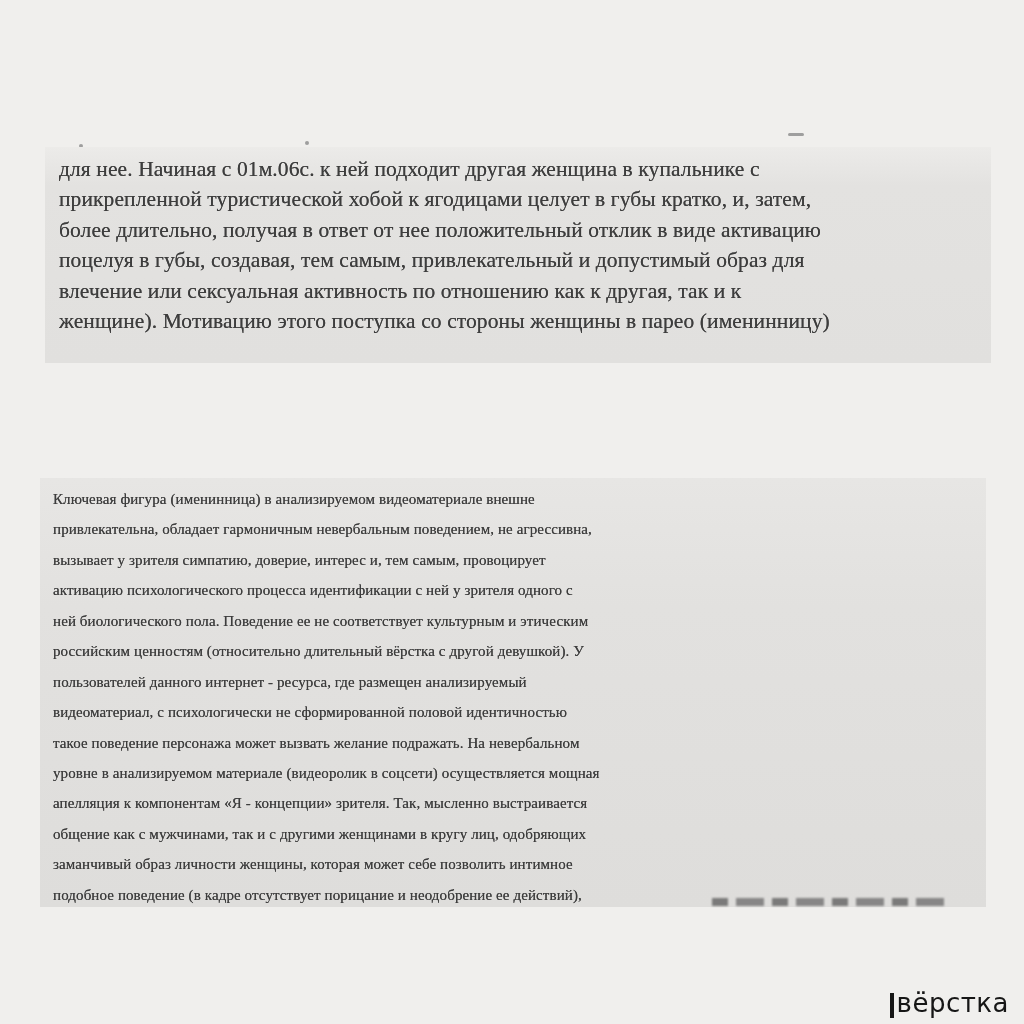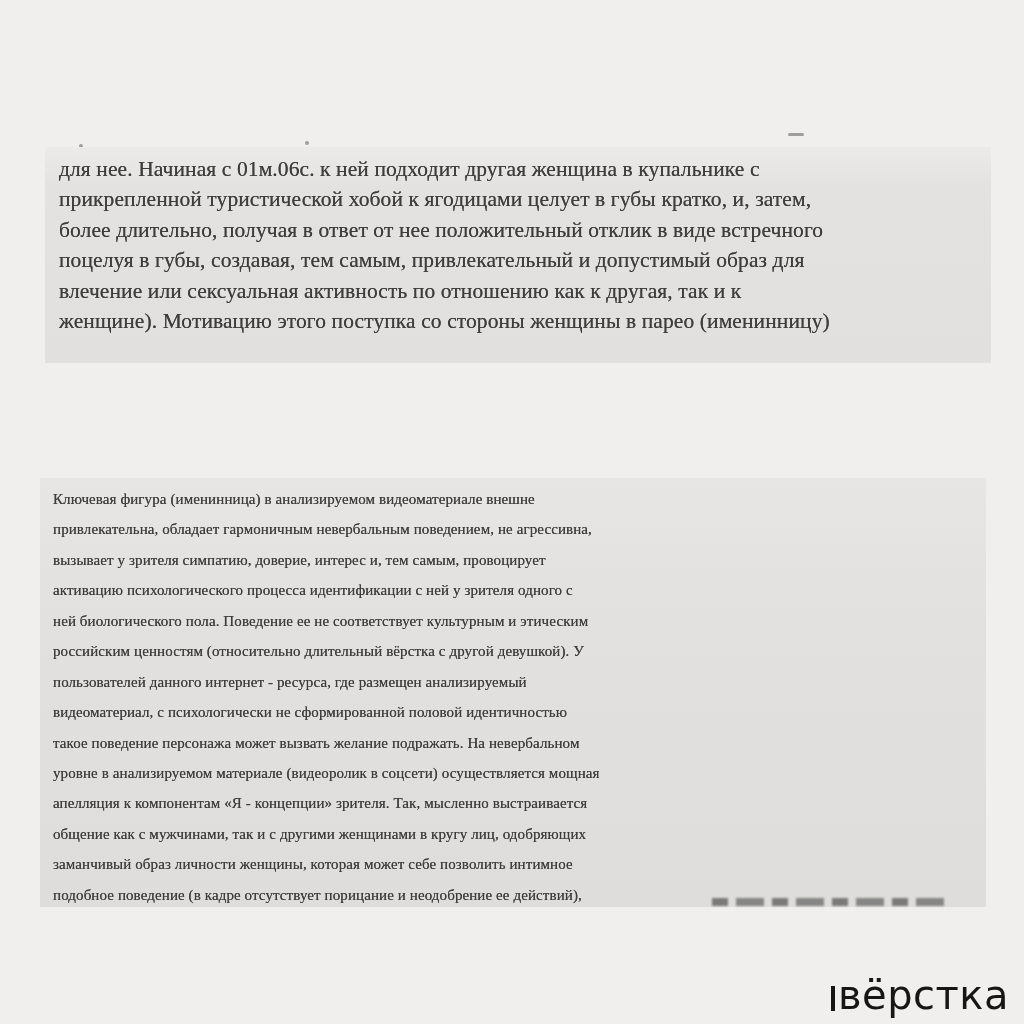--- a/index.html
+++ b/index.html
@@ -72,21 +72,21 @@
       #6a6a6a 24px, #6a6a6a 52px,
       transparent 52px, transparent 60px);
     filter: blur(1.2px);
     opacity: 0.75;
   }
   .watermark {
     position: absolute;
     right: 15px;
     bottom: 6px;
     font-family: "DejaVu Sans", sans-serif;
-    font-size: 40px;
+    font-size: 26px;
     font-weight: 400;
     color: #161616;
     letter-spacing: 0.5px;
     display: flex;
     align-items: center;
   }
   .watermark .bar {
     display: inline-block;
     width: 3.5px;
     height: 25px;
@@ -100,21 +100,21 @@
 
 <div class="page">
 
   <span class="artifact dot" style="left:79px; top:144px;"></span>
   <span class="artifact dot" style="left:305px; top:141px;"></span>
   <span class="artifact dash" style="left:788px; top:133px;"></span>
 
   <div class="scan-block block-1">
     <div class="text-line">для нее. Начиная с 01м.06с. к ней подходит другая женщина в купальнике с</div>
     <div class="text-line">прикрепленной туристической хобой к ягодицами целует в губы кратко, и, затем,</div>
-    <div class="text-line">более длительно, получая в ответ от нее положительный отклик в виде встречного</div>
+    <div class="text-line">более длительно, получая в ответ от нее положительный отклик в виде активацию</div>
     <div class="text-line">поцелуя в губы, создавая, тем самым, привлекательный и допустимый образ для</div>
     <div class="text-line">влечение или сексуальная активность по отношению как к другая, так и к</div>
     <div class="text-line">женщине). Мотивацию этого поступка со стороны женщины в парео (именинницу)</div>
   </div>
 
   <span class="artifact dot" style="left:95px; top:481px;"></span>
   <span class="artifact dash" style="left:268px; top:480px;"></span>
   <span class="artifact dash" style="left:884px; top:479px;"></span>
 
   <div class="scan-block block-2">

